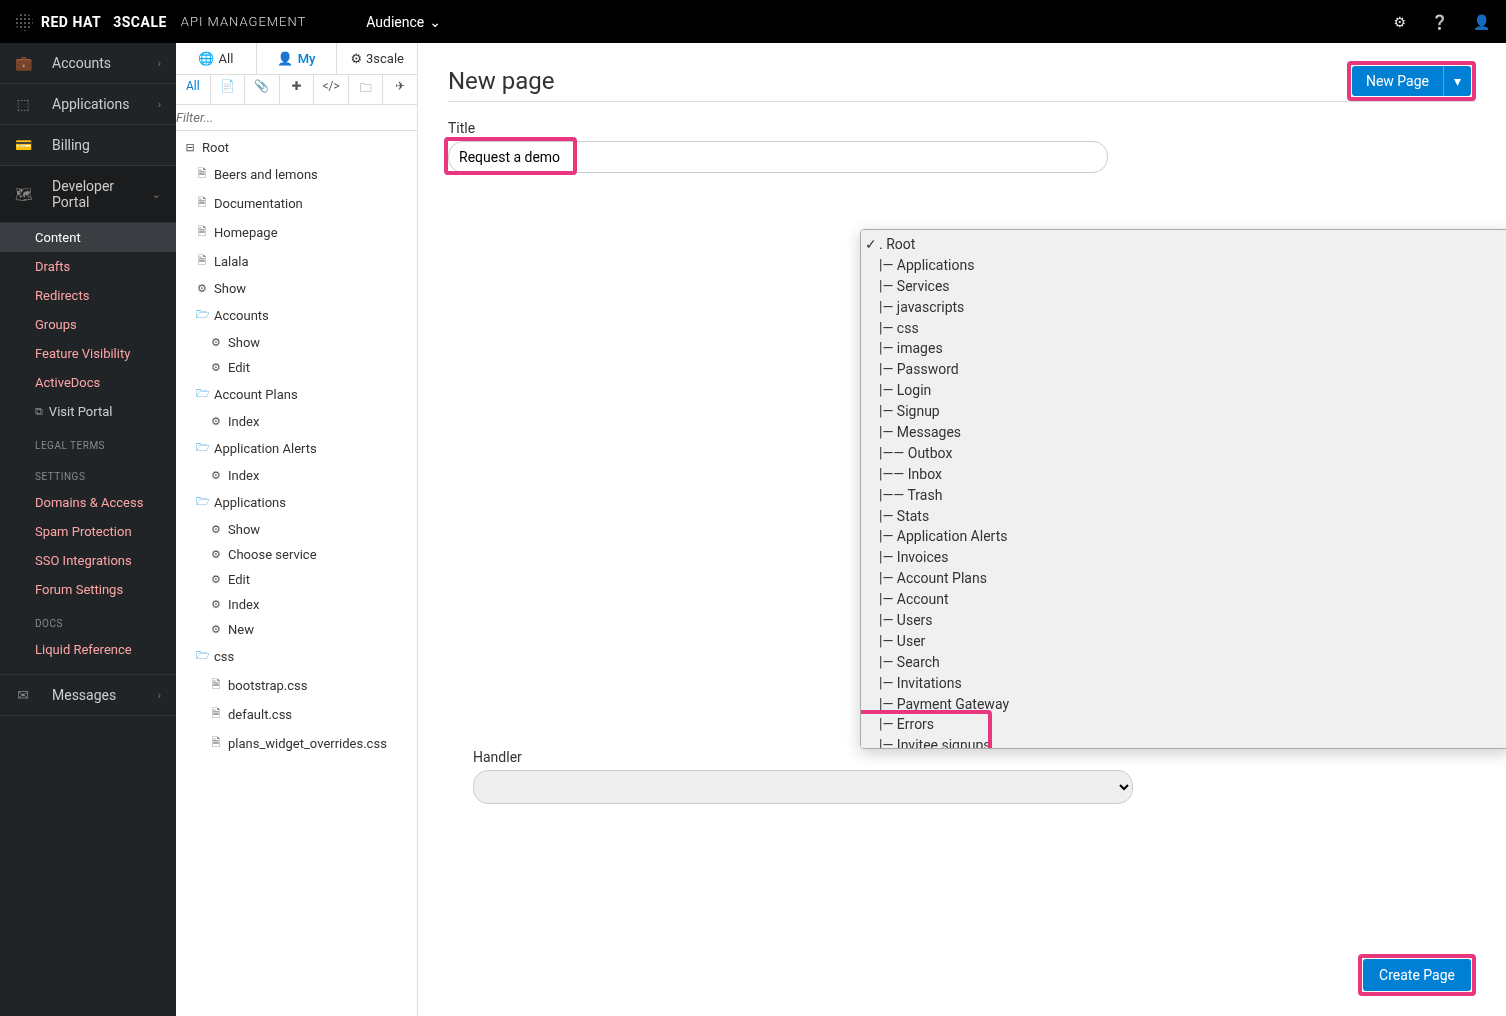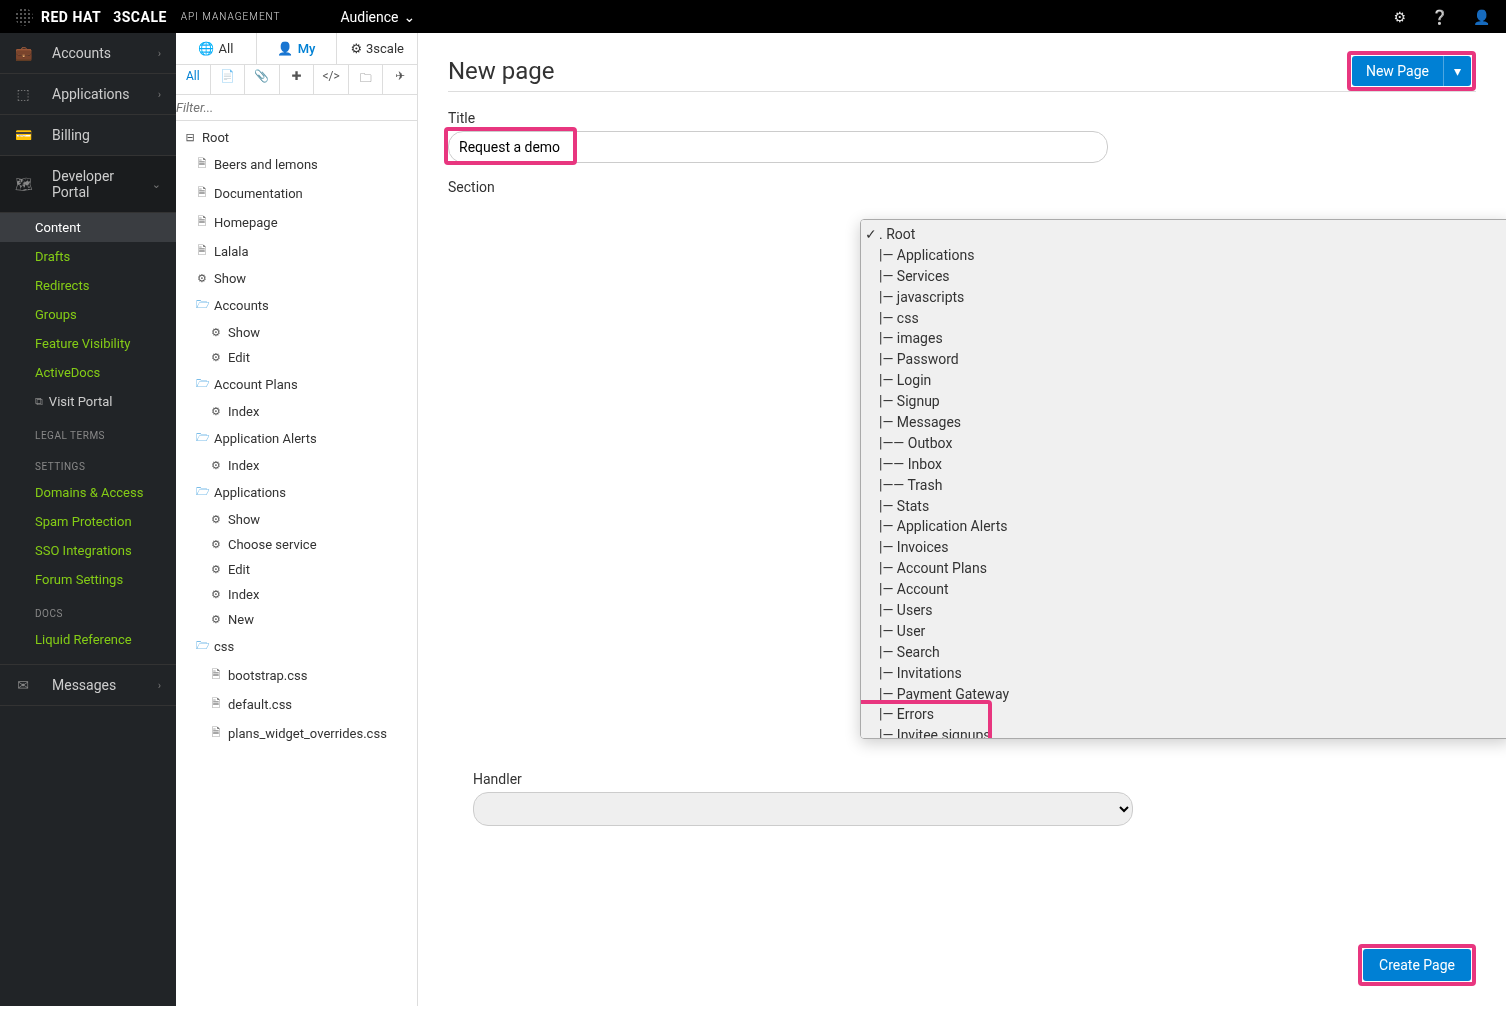--- a/index.html
+++ b/index.html
@@ -1,34 +1,34 @@
 <!DOCTYPE html>
 <html><head>
 <meta charset="utf-8">
 <style>
 * { margin:0; padding:0; box-sizing:border-box; font-family:-apple-system,BlinkMacSystemFont,"Segoe UI",Roboto,sans-serif; }
 body { background:#fff; font-size:14px; color:#333; }
-.topbar { height:33px; background:#000; color:#fff; display:flex; align-items:center; padding:0 15px; }
+.topbar { height:43px; background:#000; color:#fff; display:flex; align-items:center; padding:0 15px; }
 .logo-area { display:flex; align-items:center; gap:8px; }
 .logo-dots { width:18px; height:18px; border-radius:50%; background:radial-gradient(circle,#555 1px,transparent 1px); background-size:4px 4px; }
 .brand-red { font-weight:700; letter-spacing:0.5px; }
 .brand-3scale { font-weight:700; letter-spacing:0.5px; margin-left:4px; }
-.brand-api { font-weight:300; letter-spacing:1px; margin-left:6px; opacity:0.85; font-size:10px; }
+.brand-api { font-weight:300; letter-spacing:1px; margin-left:6px; opacity:0.85; font-size:13px; }
 .audience-sel { margin-left:60px; display:flex; align-items:center; gap:5px; cursor:pointer; }
 .top-icons { margin-left:auto; display:flex; gap:25px; }
 .top-icons span { cursor:pointer; opacity:0.9; }
 
 .layout { display:flex; height:calc(100vh - 43px); }
 .sidebar { width:176px; background:#212427; color:#ccc; overflow-y:auto; flex-shrink:0; }
 .nav-item { display:flex; align-items:center; padding:12px 15px; gap:10px; cursor:pointer; border-bottom:1px solid #333; }
 .nav-item .icn { width:16px; text-align:center; color:#888; }
 .nav-item .lbl { flex:1;margin-left:11px; }
 .nav-item .chev { color:#777; font-size:11px; }
 .nav-item.devportal { background:#1a1c1e; }
-.sub-item { padding:7px 15px 7px 35px; cursor:pointer; font-size:13px; color:#84cc16; }
+.sub-item { padding:7px 15px 7px 35px; cursor:pointer; font-size:13px; color:#fca5a5; }
 .sub-item.active { background:#3a3d41; color:#fff; }
 .sub-link { padding:7px 15px 7px 35px; font-size:13px; color:#ccc; cursor:pointer; display:flex; align-items:center; gap:6px; }
 .sub-header { padding:14px 3px 6px 35px; font-size:10px; text-transform:uppercase; color:#888; letter-spacing:0.5px; }
 
 .tree-panel { width:242px; border-right:1px solid #ddd; overflow-y:auto; flex-shrink:0; background:#fff; }
 .tabs-row { display:flex; border-bottom:1px solid #ddd; }
 .tab { flex:1; text-align:center; padding:8px 0; font-size:13px; border-right:1px solid #ddd; cursor:pointer; display:flex; align-items:center; justify-content:center; gap:4px; }
 .tab.active { color:#0080d4; font-weight:500; }
 .tab:last-child { border-right:none; }
 .filter-bar { display:flex; border-bottom:1px solid #ddd; }
@@ -272,23 +272,20 @@
     </div>
 
     <div class="form-group">
       <label class="form-label">Title</label>
       <div style="position:relative;">
         <input class="form-input" value="Request a demo" style="">
         <div class="dd-highlight" style="left:-4px;top:-4px;width:133px;height:38px;"></div>
       </div>
     </div>
 
-    <div class="form-group">
-      <label class="form-label">Section</label>
-    </div>
 
     <div class="dropdown-panel">
       <div id="dd-list">
           <div class="dd-opt checked">. Root</div>
           <div class="dd-opt">|—  Applications</div>
           <div class="dd-opt">|—  Services</div>
           <div class="dd-opt">|—  javascripts</div>
           <div class="dd-opt">|—  css</div>
           <div class="dd-opt">|—  images</div>
           <div class="dd-opt">|—  Password</div>

